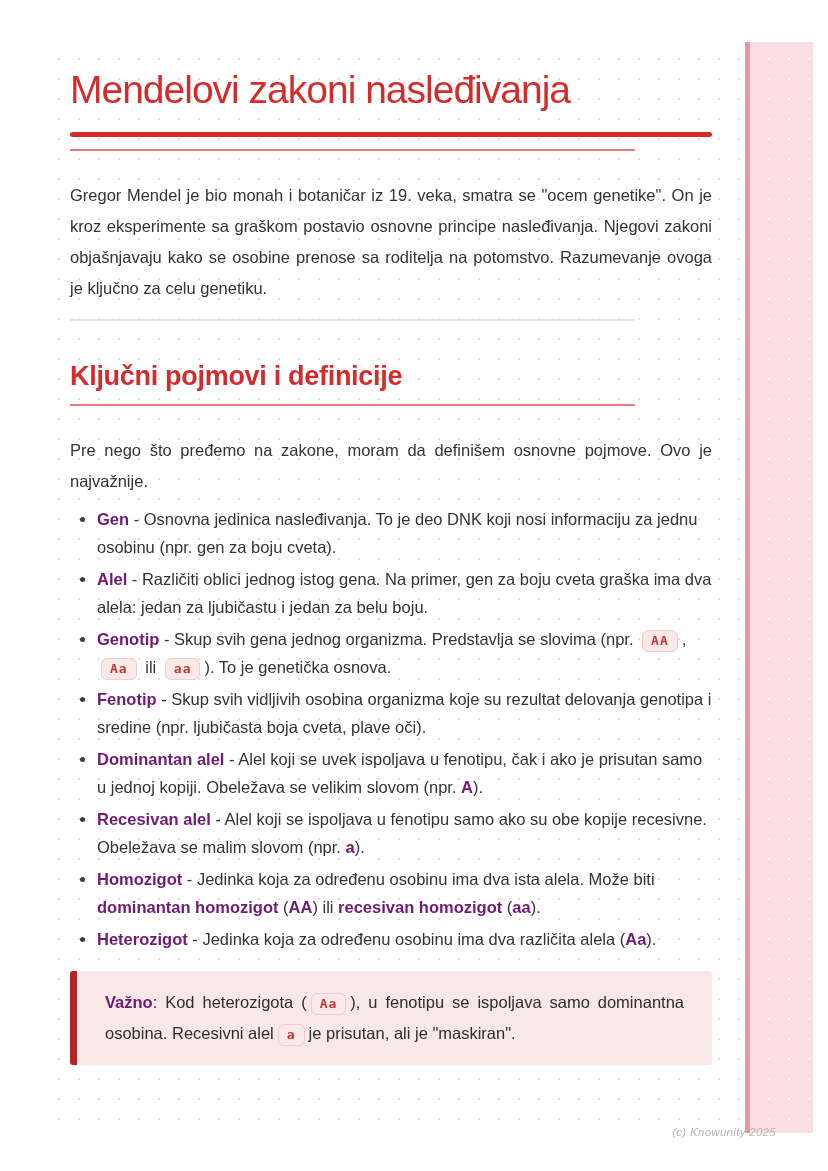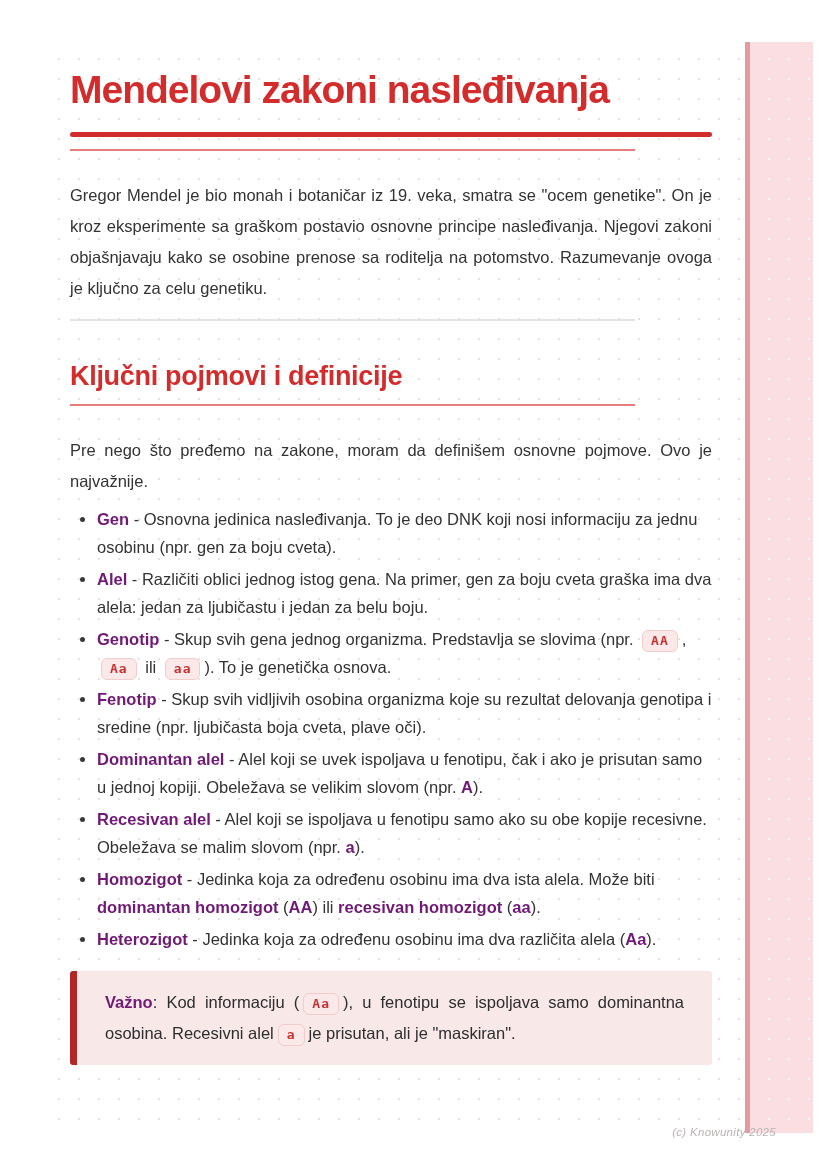--- a/index.html
+++ b/index.html
@@ -37,21 +37,21 @@
     background:var(--stripe-band);
     background-image:radial-gradient(circle,rgba(255,255,255,.85) 1.3px,transparent 1.5px);
     background-size:20px 20px;background-position:9px 7px;
     z-index:1;
   }
   .content{
     position:absolute;left:70px;top:0;width:642px;z-index:2;
   }
   .doc-title{
     margin-top:68px;
-    font-size:39px;line-height:44px;font-weight:bold;
+    font-size:39px;line-height:44px;font-weight:normal;
     letter-spacing:-1px;color:var(--accent);
   }
   .title-rule{
     margin-top:20px;height:5px;background:var(--accent);border-radius:3px;
   }
   .section-heading{
     font-size:27px;line-height:31px;font-weight:bold;
     letter-spacing:-0.3px;color:var(--accent);
   }
   .section-heading.first{margin-top:35px;}
@@ -124,19 +124,19 @@
         <li><strong>Alel</strong><span> - Različiti oblici jednog istog gena. Na primer, gen za boju cveta graška ima dva alela: jedan za ljubičastu i jedan za belu boju.</span></li>
         <li><strong>Genotip</strong><span> - Skup svih gena jednog organizma. Predstavlja se slovima (npr. </span><span class="badge">AA</span><span>, </span><span class="badge">Aa</span><span> ili </span><span class="badge">aa</span><span>). To je genetička osnova.</span></li>
         <li><strong>Fenotip</strong><span> - Skup svih vidljivih osobina organizma koje su rezultat delovanja genotipa i sredine (npr. ljubičasta boja cveta, plave oči).</span></li>
         <li><strong>Dominantan alel</strong><span> - Alel koji se uvek ispoljava u fenotipu, čak i ako je prisutan samo u jednoj kopiji. Obeležava se velikim slovom (npr. </span><strong>A</strong><span>).</span></li>
         <li><strong>Recesivan alel</strong><span> - Alel koji se ispoljava u fenotipu samo ako su obe kopije recesivne. Obeležava se malim slovom (npr. </span><strong>a</strong><span>).</span></li>
         <li><strong>Homozigot</strong><span> - Jedinka koja za određenu osobinu ima dva ista alela. Može biti </span><strong>dominantan homozigot</strong><span> (</span><strong>AA</strong><span>) ili </span><strong>recesivan homozigot</strong><span> (</span><strong>aa</strong><span>).</span></li>
         <li><strong>Heterozigot</strong><span> - Jedinka koja za određenu osobinu ima dva različita alela (</span><strong>Aa</strong><span>).</span></li>
       </ul>
 
     <div class="callout">
-      <span><strong>Važno</strong><span>: Kod informaciju (</span><span class="badge">Aa</span><span>), u fenotipu se ispoljava samo dominantna osobina. Recesivni alel</span><span class="badge">a</span><span>je prisutan, ali je "maskiran".</span></span>
+      <span><strong>Važno</strong><span>: Kod heterozigota (</span><span class="badge">Aa</span><span>), u fenotipu se ispoljava samo dominantna osobina. Recesivni alel</span><span class="badge">a</span><span>je prisutan, ali je "maskiran".</span></span>
     </div>
   </section>
 
 </div>
 
 <div class="page-footer">(c) Knowunity 2025</div>
 
 </body></html>

